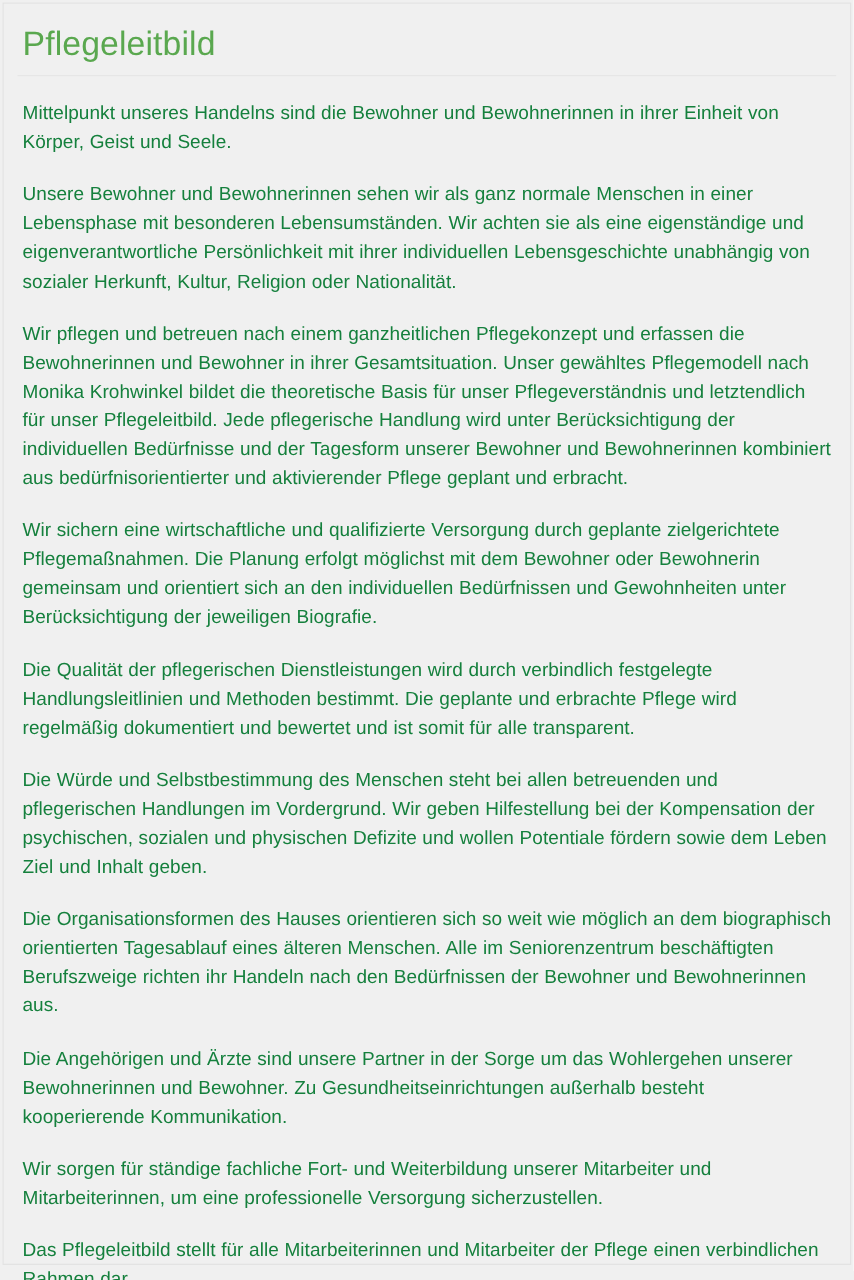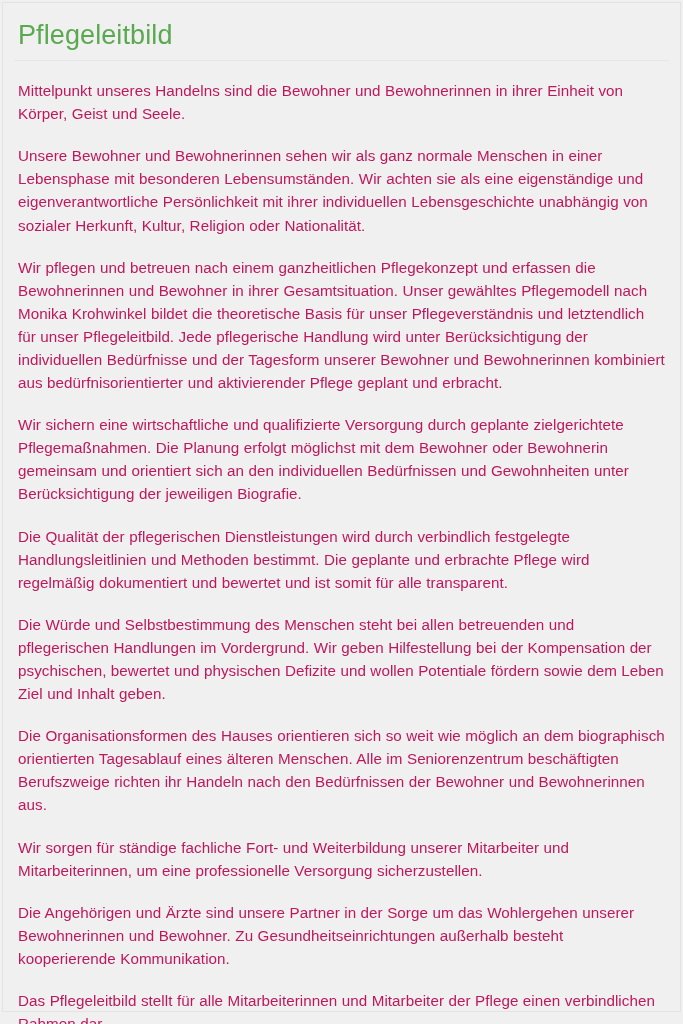--- a/index.html
+++ b/index.html
@@ -58,21 +58,21 @@
   }
 
   .doc-body {
     padding: 18px 18px 0 18px;
   }
 
   .doc-body p {
     margin: 0 0 19px 0;
     font-size: 15.2px;
     line-height: 1.52;
-    color: #be185d;
+    color: #15803d;
     letter-spacing: 0.05px;
     word-spacing: 0.2px;
     max-width: 650px;
   }
 
   .doc-body p:last-child {
     margin-bottom: 0;
   }
 </style>
 </head>
@@ -84,20 +84,20 @@
     <h1 class="doc-title">Pflegeleitbild</h1>
     <div class="title-rule"></div>
   </header>
 
   <main class="doc-body">
     <p>Mittelpunkt unseres Handelns sind die Bewohner und Bewohnerinnen in ihrer Einheit von Körper, Geist und Seele.</p>
     <p>Unsere Bewohner und Bewohnerinnen sehen wir als ganz normale Menschen in einer Lebensphase mit besonderen Lebensumständen. Wir achten sie als eine eigenständige und eigenverantwortliche Persönlichkeit mit ihrer individuellen Lebensgeschichte unabhängig von sozialer Herkunft, Kultur, Religion oder Nationalität.</p>
     <p>Wir pflegen und betreuen nach einem ganzheitlichen Pflegekonzept und erfassen die Bewohnerinnen und Bewohner in ihrer Gesamtsituation. Unser gewähltes Pflegemodell nach Monika Krohwinkel bildet die theoretische Basis für unser Pflegeverständnis und letztendlich für unser Pflegeleitbild. Jede pflegerische Handlung wird unter Berücksichtigung der individuellen Bedürfnisse und der Tagesform unserer Bewohner und Bewohnerinnen kombiniert aus bedürfnisorientierter und aktivierender Pflege geplant und erbracht.</p>
     <p>Wir sichern eine wirtschaftliche und qualifizierte Versorgung durch geplante zielgerichtete Pflegemaßnahmen. Die Planung erfolgt möglichst mit dem Bewohner oder Bewohnerin gemeinsam und orientiert sich an den individuellen Bedürfnissen und Gewohnheiten unter Berücksichtigung der jeweiligen Biografie.</p>
     <p>Die Qualität der pflegerischen Dienstleistungen wird durch verbindlich festgelegte Handlungsleitlinien und Methoden bestimmt. Die geplante und erbrachte Pflege wird regelmäßig dokumentiert und bewertet und ist somit für alle transparent.</p>
-    <p>Die Würde und Selbstbestimmung des Menschen steht bei allen betreuenden und pflegerischen Handlungen im Vordergrund. Wir geben Hilfestellung bei der Kompensation der psychischen, bewertet und physischen Defizite und wollen Potentiale fördern sowie dem Leben Ziel und Inhalt geben.</p>
+    <p>Die Würde und Selbstbestimmung des Menschen steht bei allen betreuenden und pflegerischen Handlungen im Vordergrund. Wir geben Hilfestellung bei der Kompensation der psychischen, sozialen und physischen Defizite und wollen Potentiale fördern sowie dem Leben Ziel und Inhalt geben.</p>
     <p>Die Organisationsformen des Hauses orientieren sich so weit wie möglich an dem biographisch orientierten Tagesablauf eines älteren Menschen. Alle im Seniorenzentrum beschäftigten Berufszweige richten ihr Handeln nach den Bedürfnissen der Bewohner und Bewohnerinnen aus.</p>
+    <p>Die Angehörigen und Ärzte sind unsere Partner in der Sorge um das Wohlergehen unserer Bewohnerinnen und Bewohner. Zu Gesundheitseinrichtungen außerhalb besteht kooperierende Kommunikation.</p>
     <p>Wir sorgen für ständige fachliche Fort- und Weiterbildung unserer Mitarbeiter und Mitarbeiterinnen, um eine professionelle Versorgung sicherzustellen.</p>
-    <p>Die Angehörigen und Ärzte sind unsere Partner in der Sorge um das Wohlergehen unserer Bewohnerinnen und Bewohner. Zu Gesundheitseinrichtungen außerhalb besteht kooperierende Kommunikation.</p>
     <p>Das Pflegeleitbild stellt für alle Mitarbeiterinnen und Mitarbeiter der Pflege einen verbindlichen Rahmen dar.</p>
   </main>
 
 </div>
 
 </body></html>

